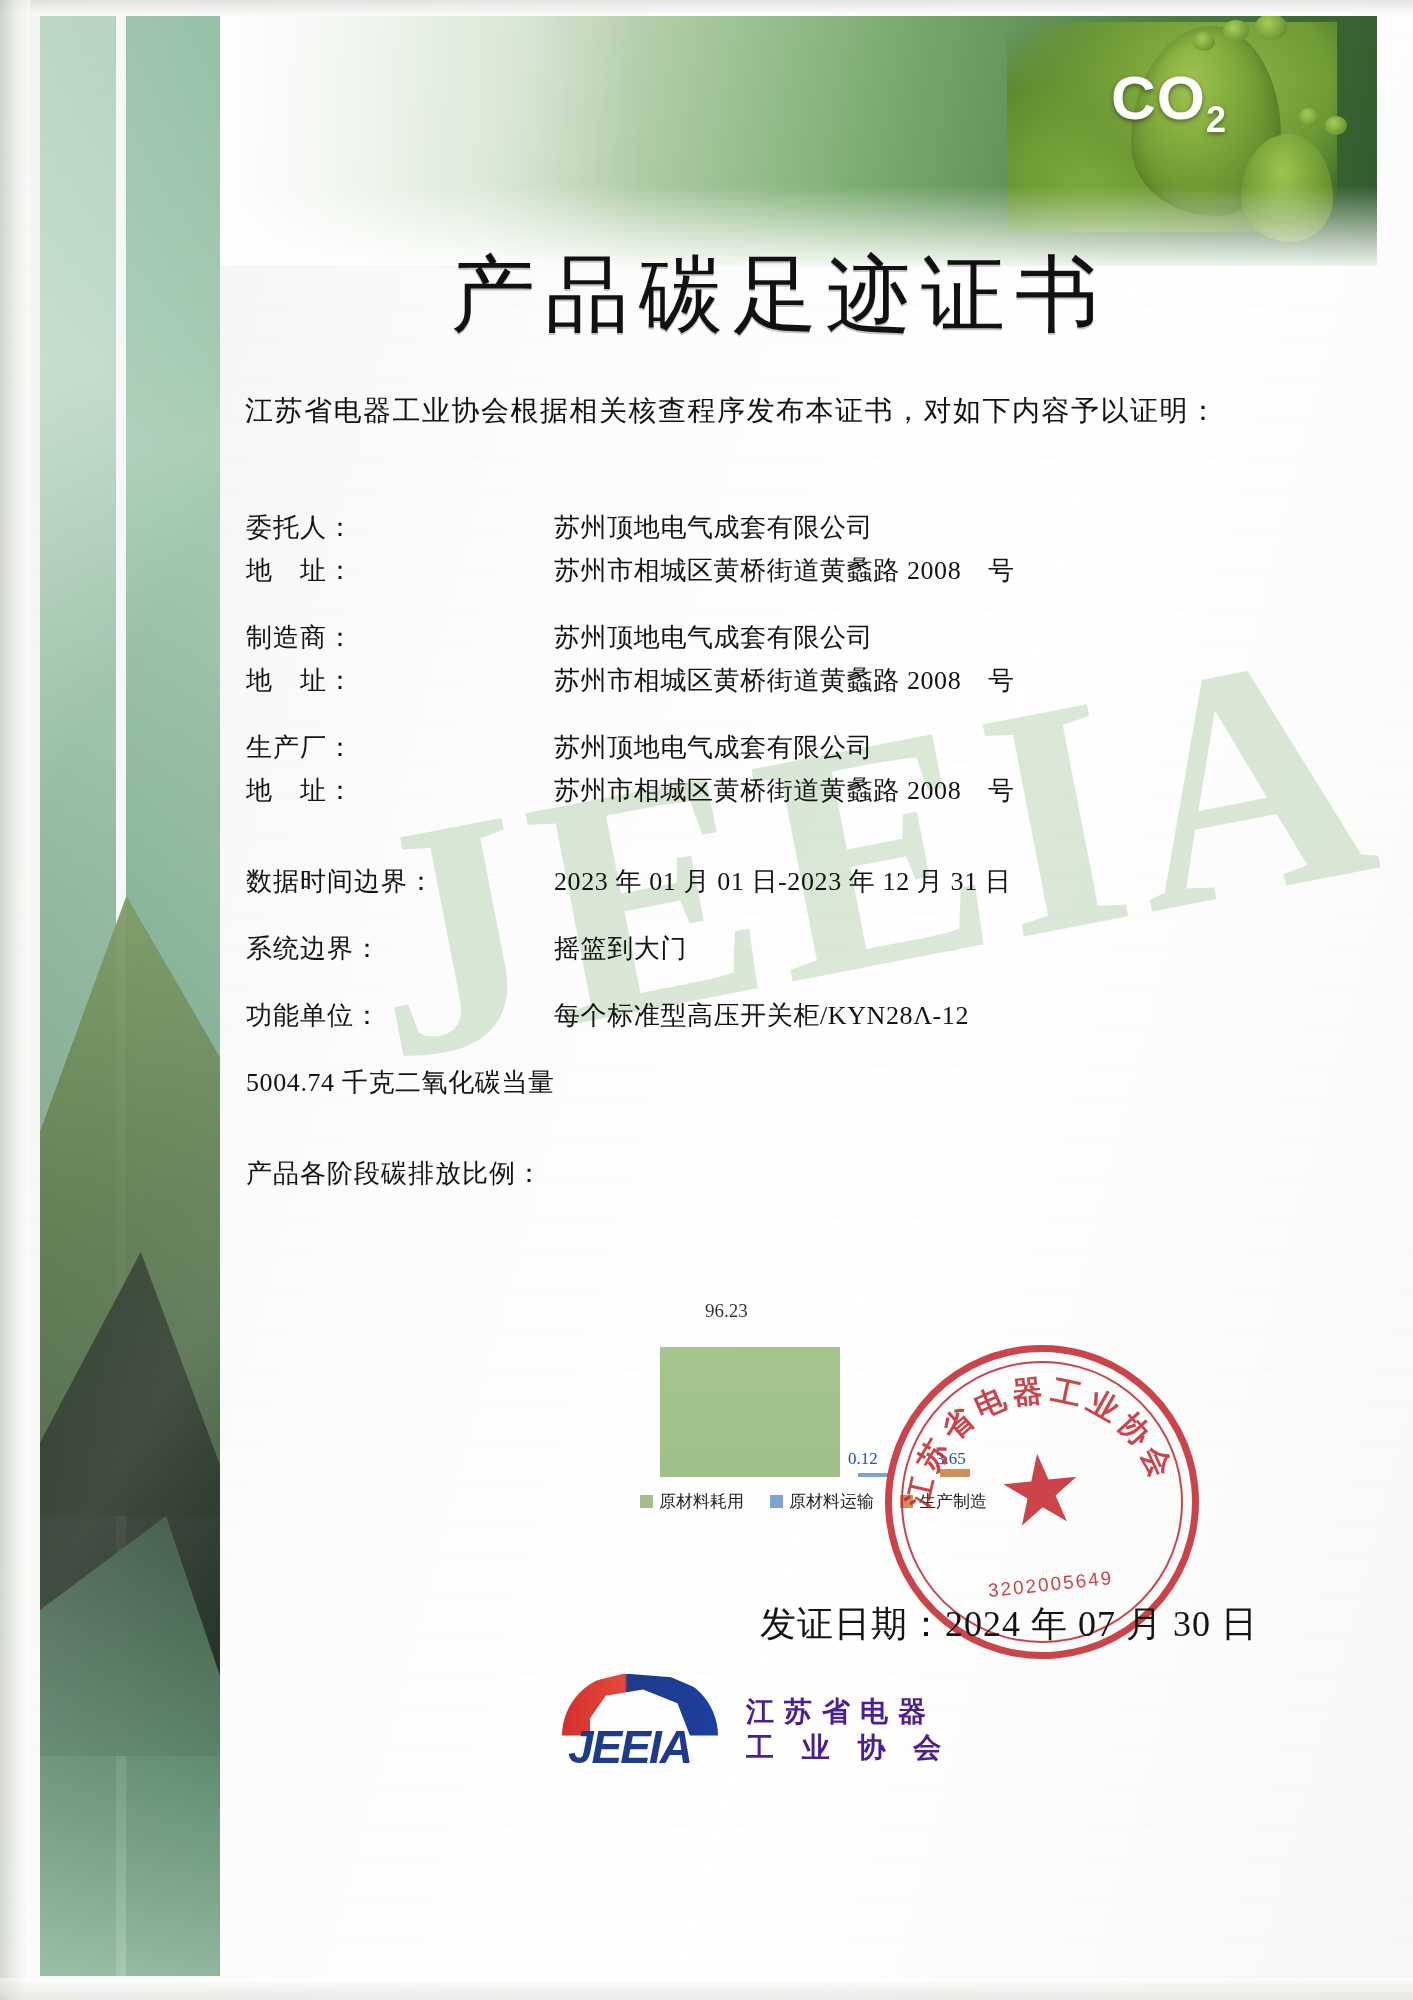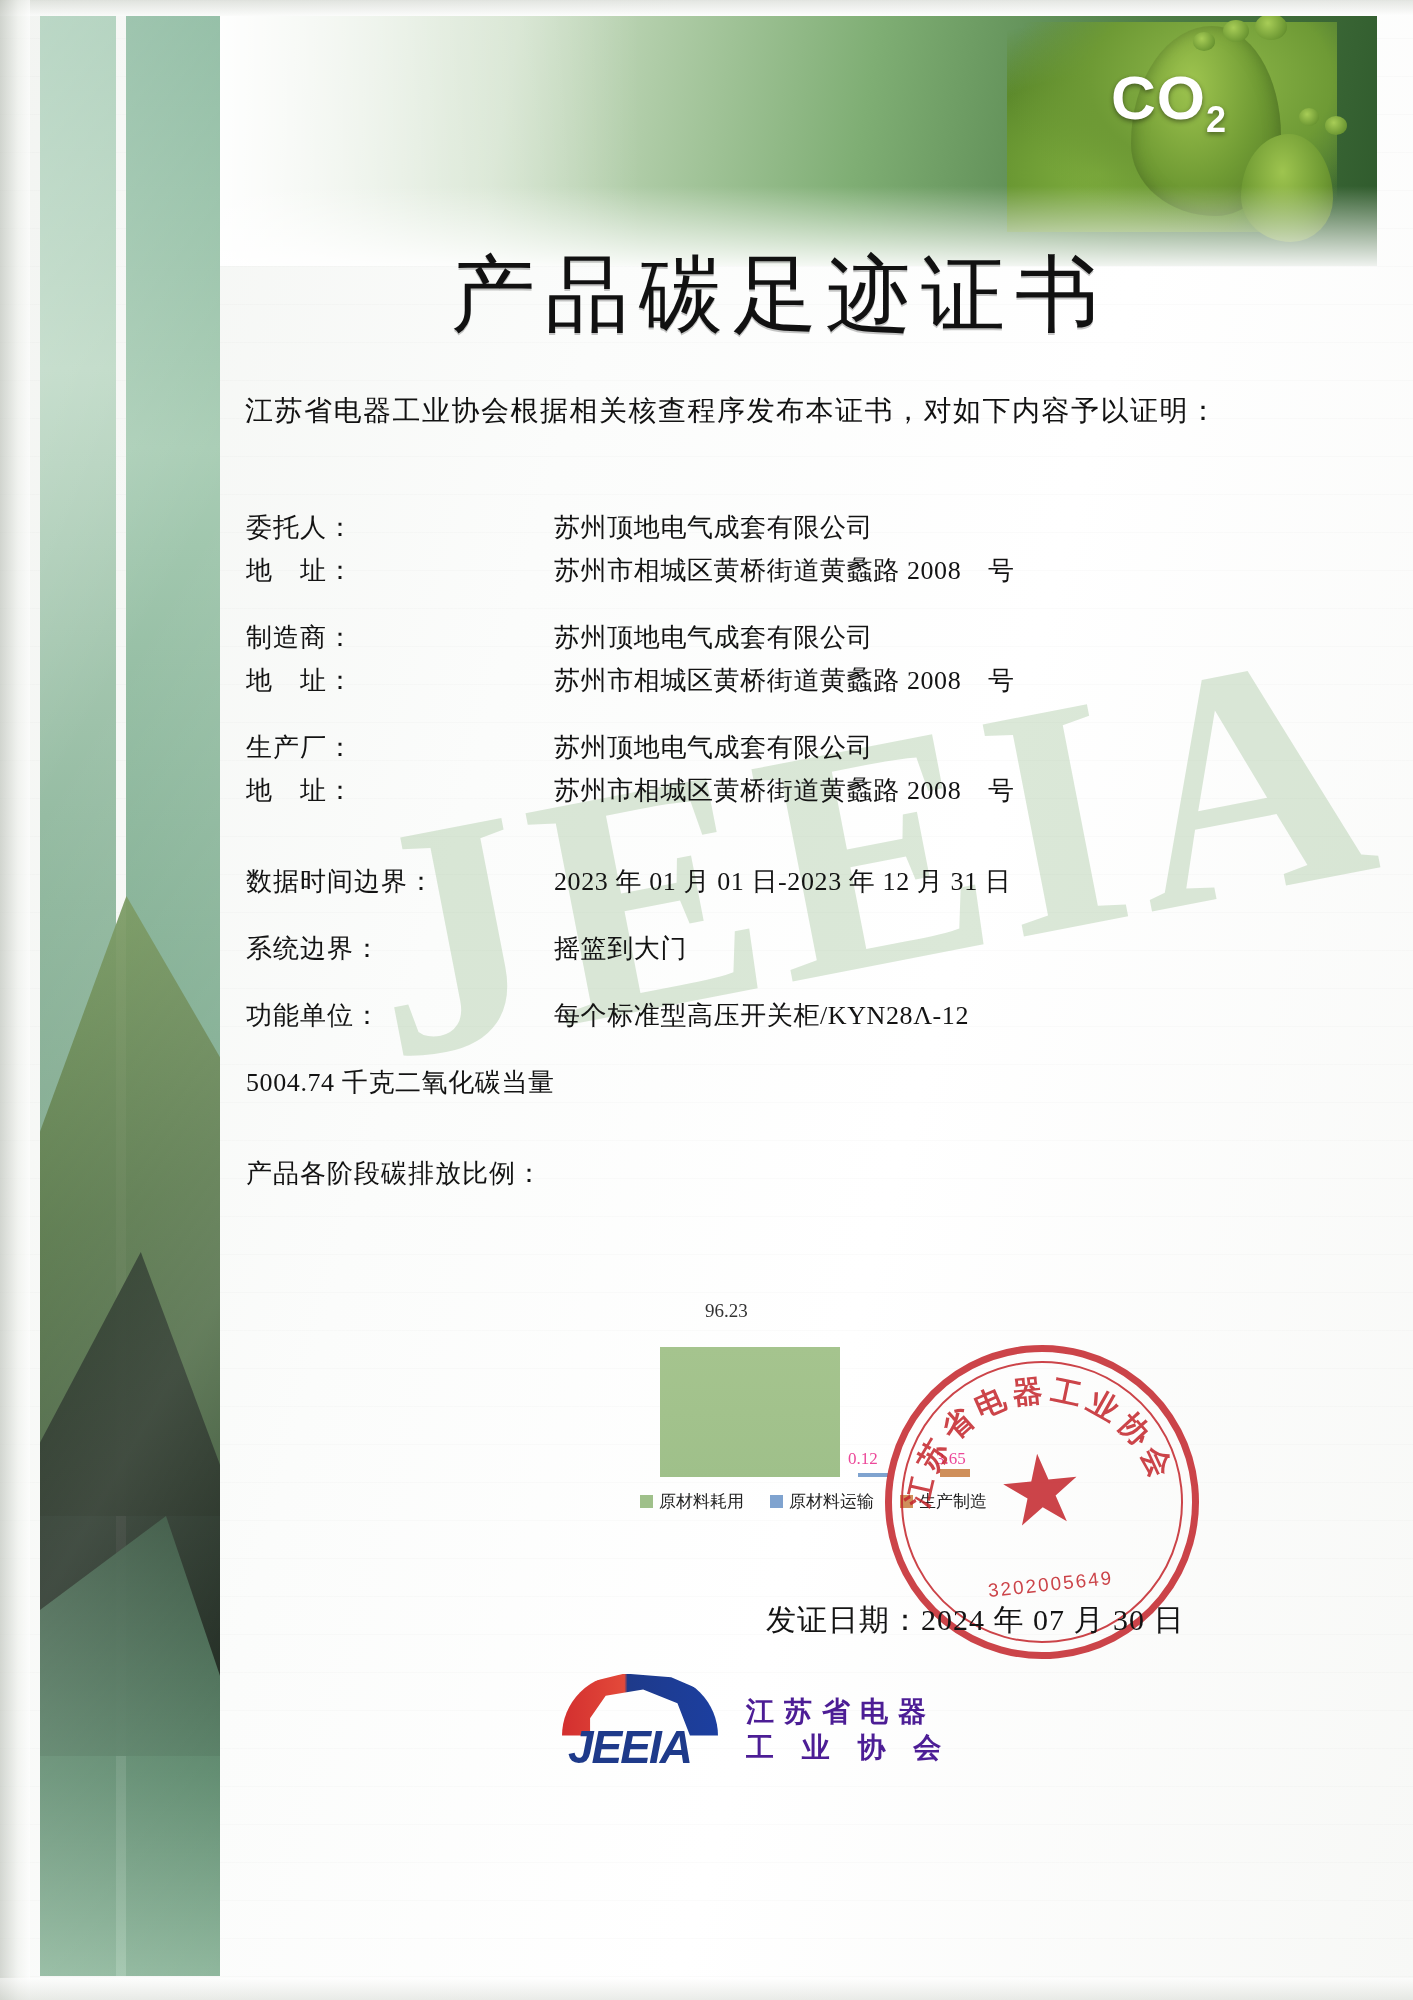--- a/index.html
+++ b/index.html
@@ -223,21 +223,21 @@
     bottom: 0;
     width: 180px;
   }
   .bar.b1 { left: 20px; background: linear-gradient(180deg,#a5c48e 0%, #9fc08a 100%); }
   .bar.b2 { left: 218px; width: 30px; background: #7fa3cf; }
   .bar.b3 { left: 300px; width: 30px; background: #cf8f5a; }
   .bar-num {
     position: absolute;
     bottom: 8px;
     font-size: 17px;
-    color: #ec4899;
+    color: #1d4ed8;
   }
   .legend {
     position: absolute;
     left: 0; bottom: 2px;
     display: flex;
     gap: 26px;
     font-size: 17px;
     color: #222;
     align-items: center;
   }
@@ -286,24 +286,23 @@
     font-size: 19px;
     letter-spacing: 2px;
     white-space: nowrap;
     font-family: "Liberation Sans", sans-serif;
   }
 
   
   .issue-date {
     position: absolute;
     left: 760px; top: 1600px;
-    font-size: 30px;
+    font-size: 36px;
     color: #141414;
     letter-spacing: 1px;
-    margin-left: 6px;
   }
 
   
   .footer-logo {
     position: absolute;
     left: 560px; top: 1660px;
     width: 560px; height: 140px;
     display: flex;
     align-items: center;
     gap: 26px;

